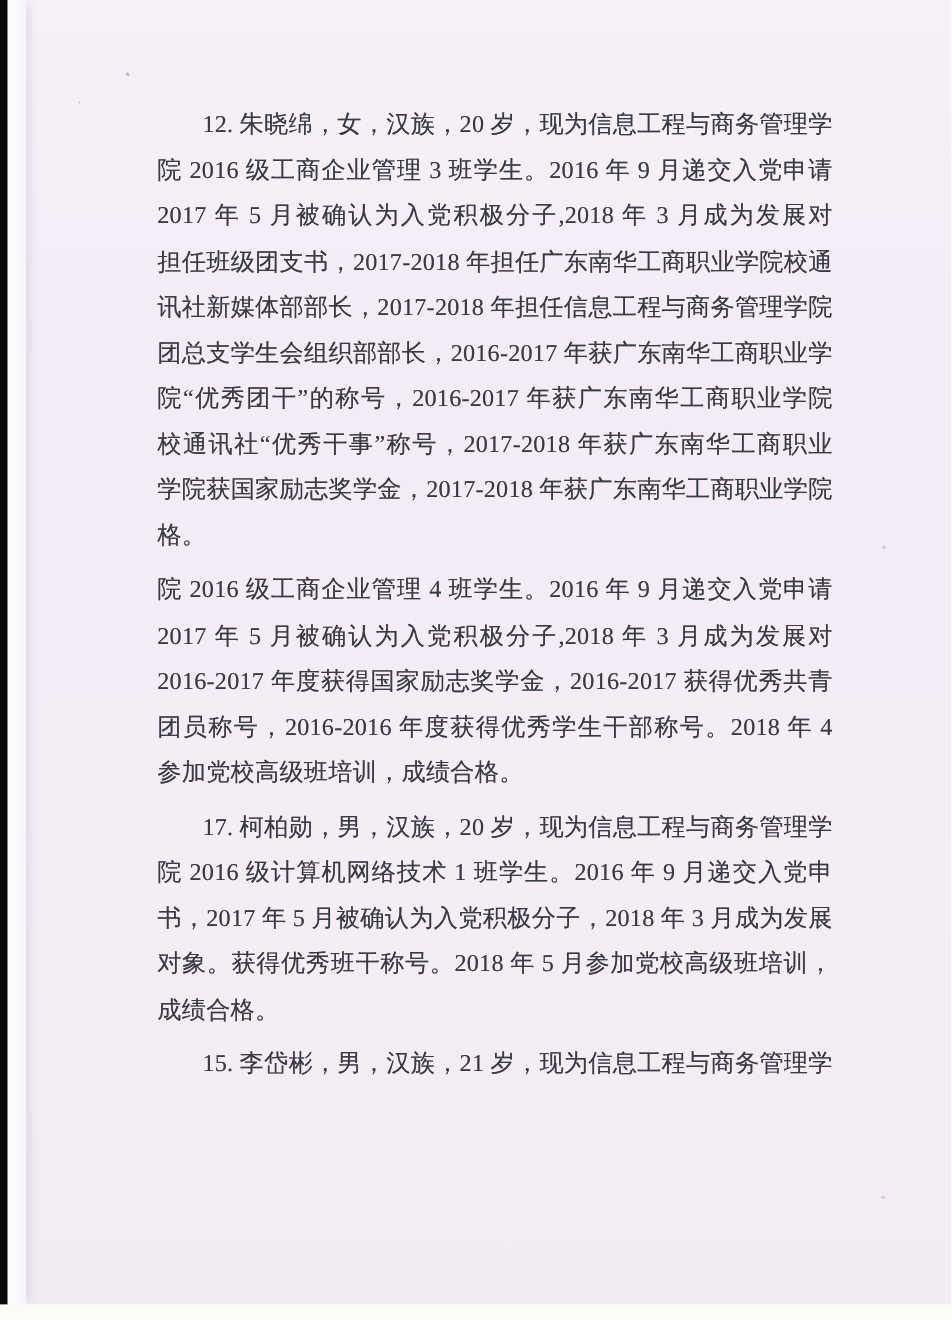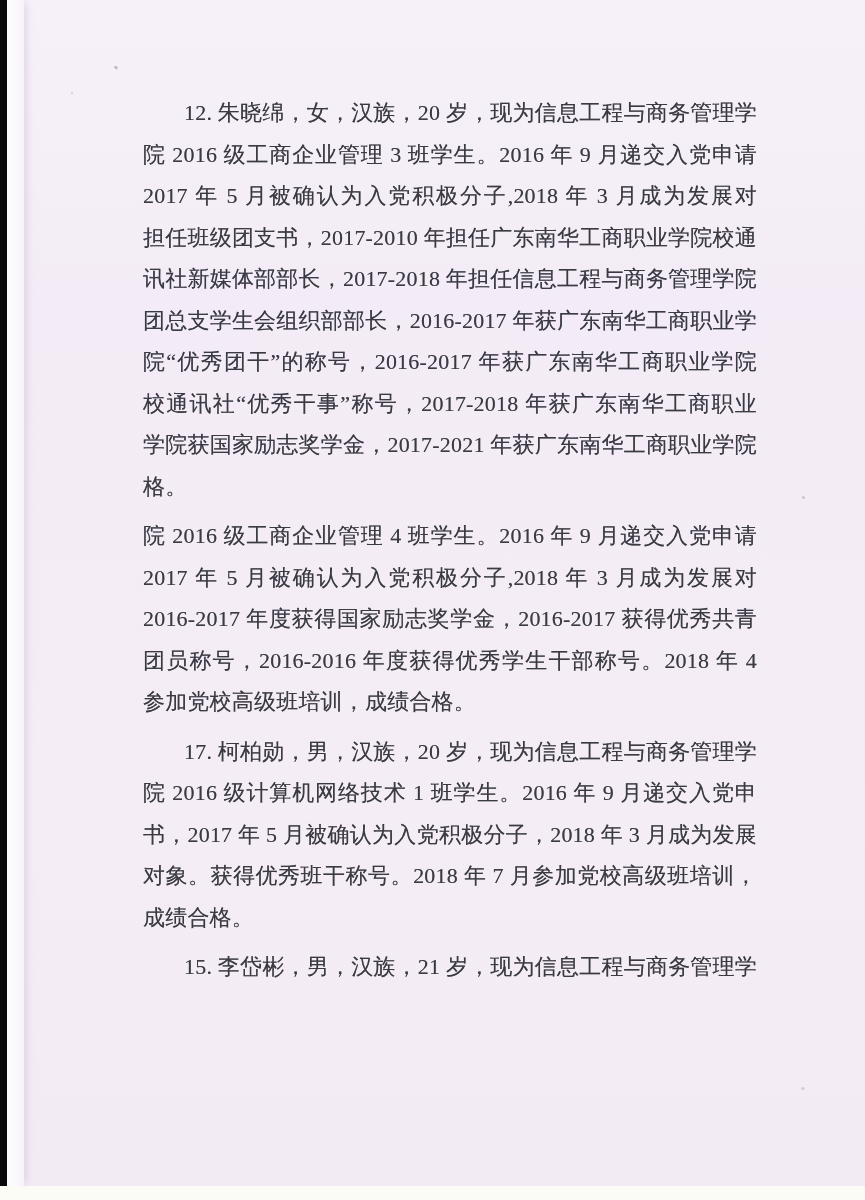--- a/index.html
+++ b/index.html
@@ -82,40 +82,40 @@
 </style>
 </head>
 <body>
 
 <div class="page" style="background: linear-gradient(rgb(246, 241, 249) 0%, rgb(243, 236, 246) 25%, rgb(244, 237, 246) 70%, rgb(243, 235, 244) 100%);">
   <div class="text-block" style="color: rgb(58, 58, 67);">
       <div class="para">
         <div class="line indent">12. 朱晓绵，女，汉族，20 岁，现为信息工程与商务管理学</div>
         <div class="line">院 2016 级工商企业管理 3 班学生。2016 年 9 月递交入党申请书，</div>
         <div class="line">2017 年 5 月被确认为入党积极分子,2018 年 3 月成为发展对象。</div>
-        <div class="line">担任班级团支书，2017-2010 年担任广东南华工商职业学院校通</div>
+        <div class="line">担任班级团支书，2017-2018 年担任广东南华工商职业学院校通</div>
         <div class="line">讯社新媒体部部长，2017-2018 年担任信息工程与商务管理学院</div>
         <div class="line">团总支学生会组织部部长，2016-2017 年获广东南华工商职业学</div>
         <div class="line">院“优秀团干”的称号，2016-2017 年获广东南华工商职业学院</div>
         <div class="line">校通讯社“优秀干事”称号，2017-2018 年获广东南华工商职业</div>
-        <div class="line">学院获国家励志奖学金，2017-2021 年获广东南华工商职业学院</div>
+        <div class="line">学院获国家励志奖学金，2017-2018 年获广东南华工商职业学院</div>
         <div class="line end">格。</div>
       </div>
       <div class="para">
         <div class="line">院 2016 级工商企业管理 4 班学生。2016 年 9 月递交入党申请书，</div>
         <div class="line">2017 年 5 月被确认为入党积极分子,2018 年 3 月成为发展对象。</div>
         <div class="line">2016-2017 年度获得国家励志奖学金，2016-2017 获得优秀共青</div>
         <div class="line">团员称号，2016-2016 年度获得优秀学生干部称号。2018 年 4 月</div>
         <div class="line end">参加党校高级班培训，成绩合格。</div>
       </div>
       <div class="para">
         <div class="line indent">17. 柯柏勋，男，汉族，20 岁，现为信息工程与商务管理学</div>
         <div class="line">院 2016 级计算机网络技术 1 班学生。2016 年 9 月递交入党申请</div>
         <div class="line">书，2017 年 5 月被确认为入党积极分子，2018 年 3 月成为发展</div>
-        <div class="line">对象。获得优秀班干称号。2018 年 7 月参加党校高级班培训，</div>
+        <div class="line">对象。获得优秀班干称号。2018 年 5 月参加党校高级班培训，</div>
         <div class="line end">成绩合格。</div>
       </div>
       <div class="para">
         <div class="line indent">15. 李岱彬，男，汉族，21 岁，现为信息工程与商务管理学</div>
       </div>
     </div>
   <span class="speck speck-1"></span>
   <span class="speck speck-2"></span>
   <span class="speck speck-3"></span>
   <span class="speck speck-4"></span>

